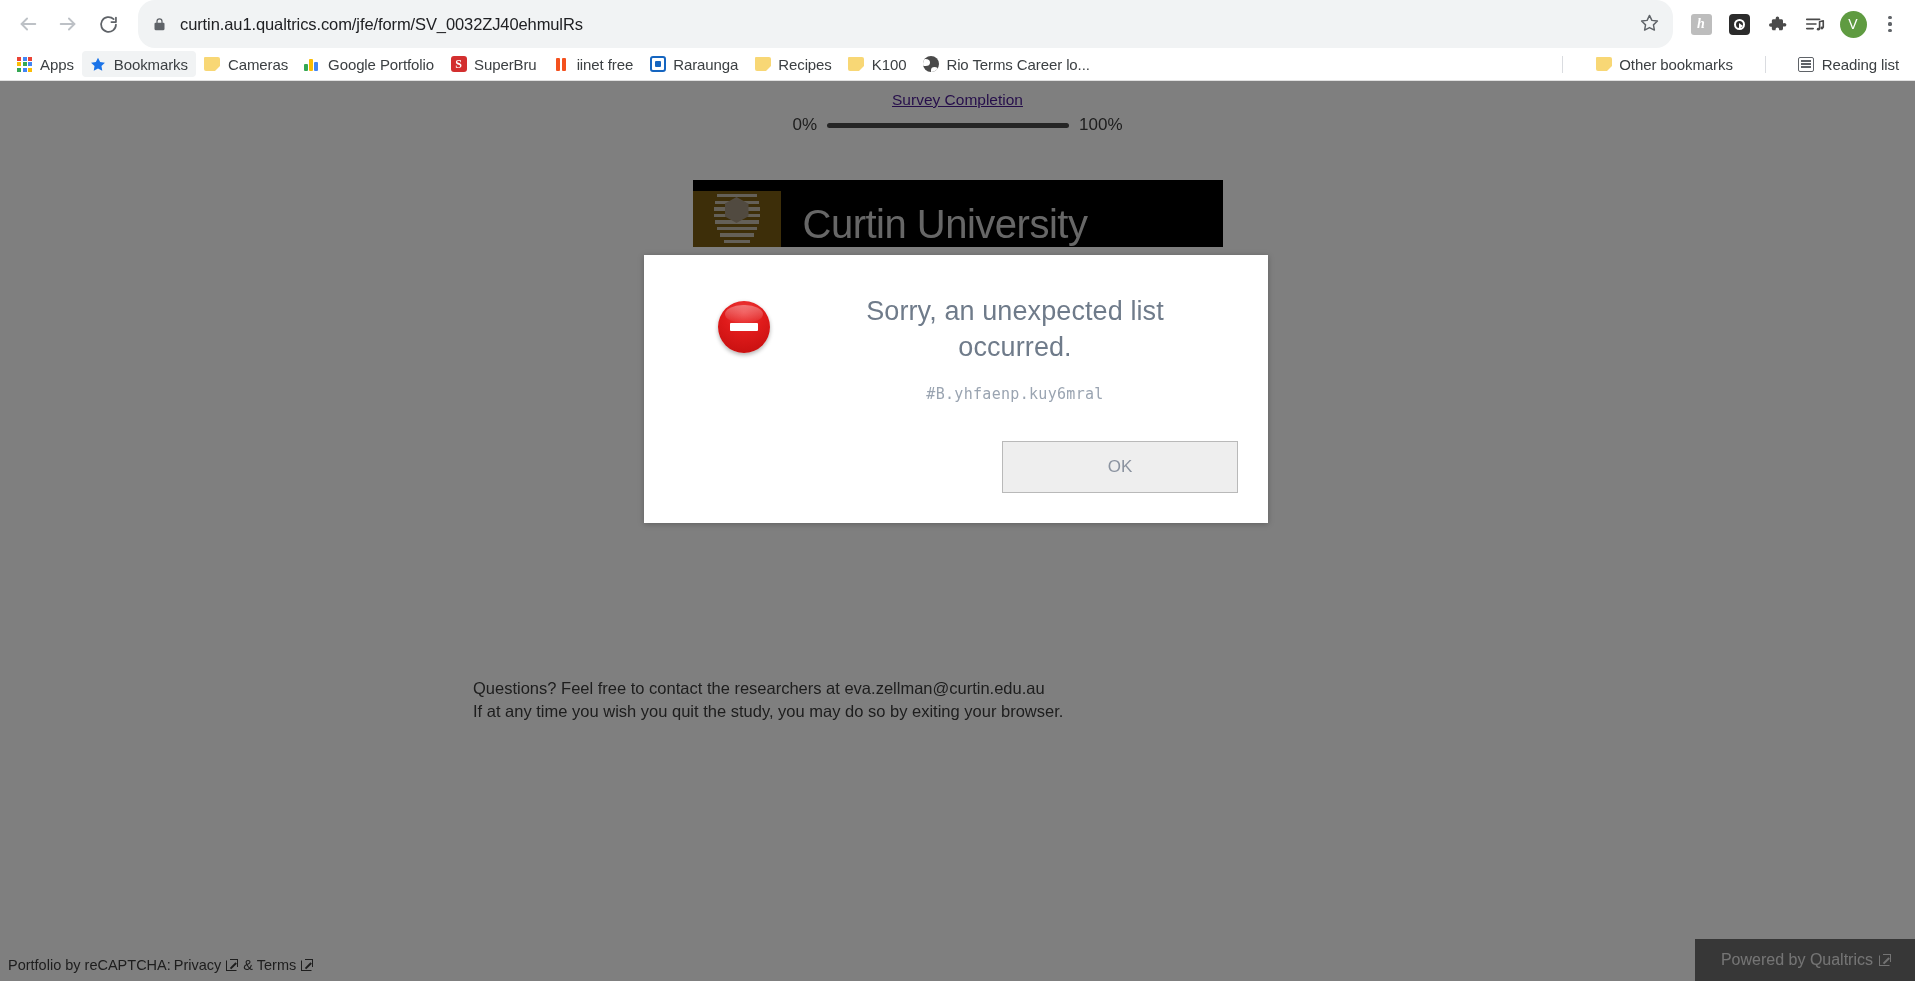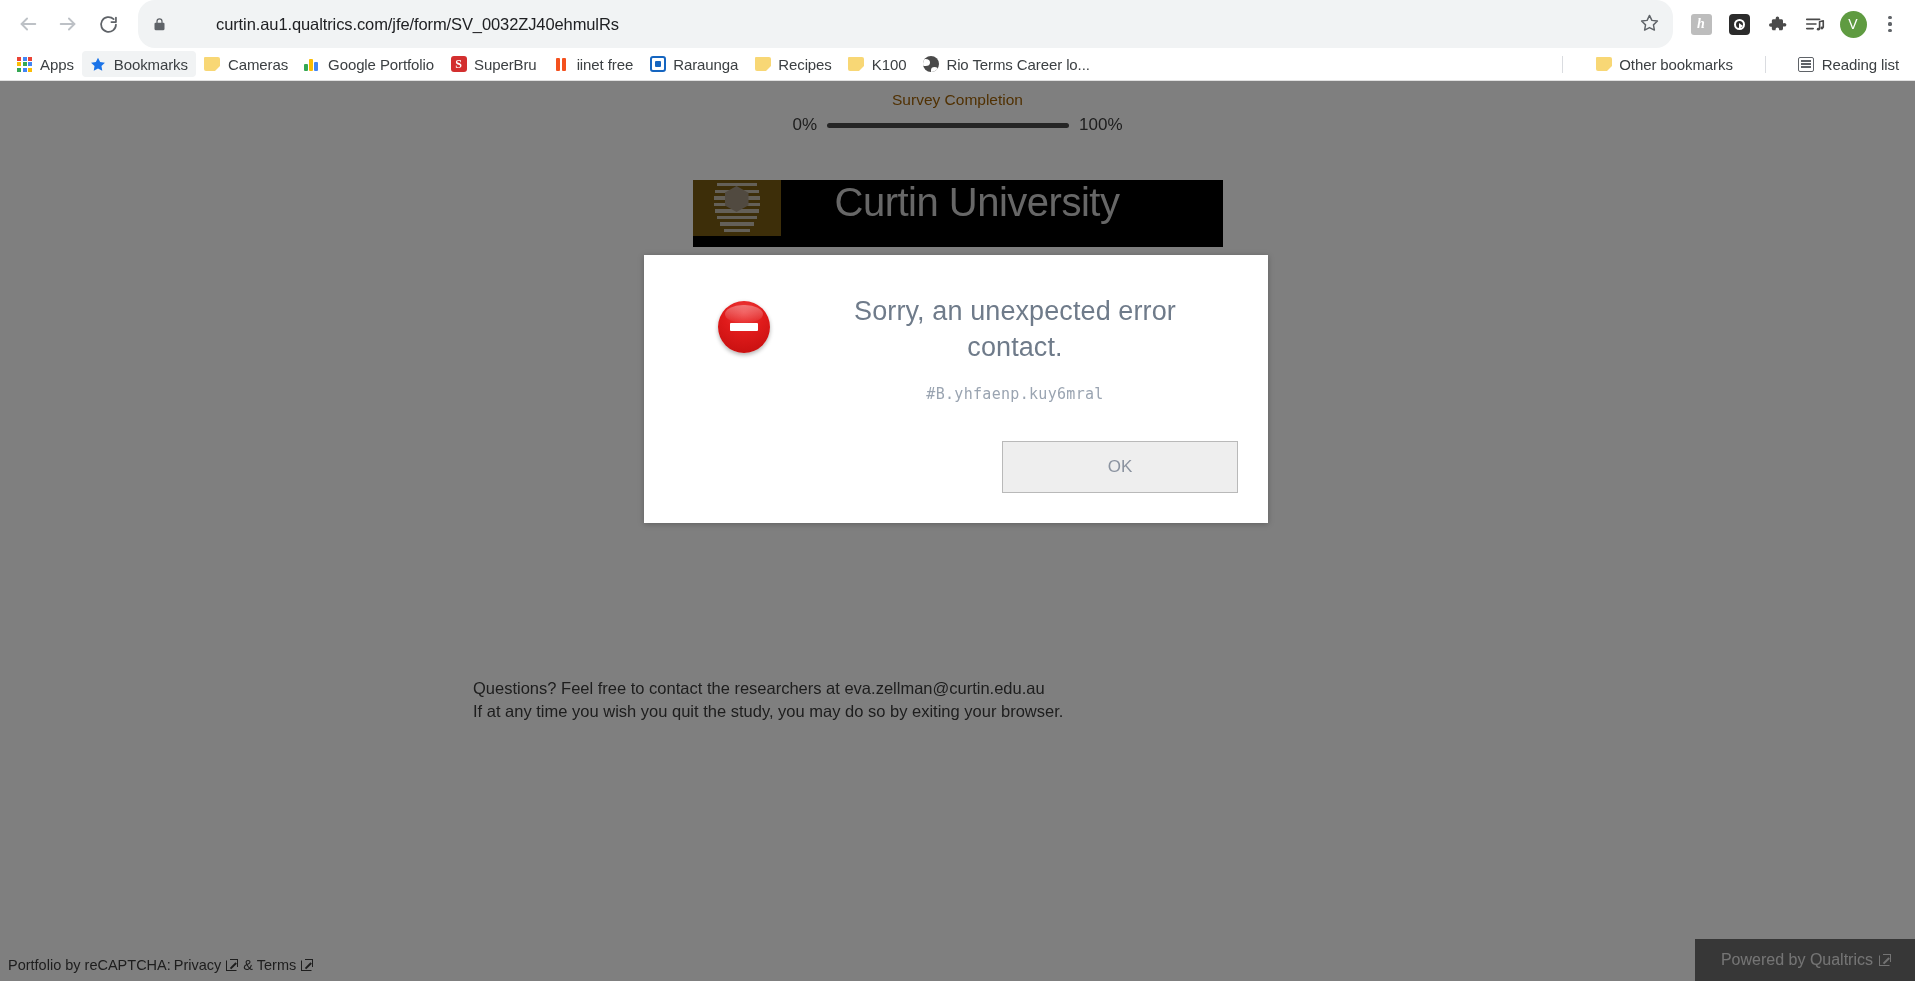--- a/index.html
+++ b/index.html
@@ -46,21 +46,20 @@
     flex: 1;
     height: 48px;
     background: #f1f3f4;
     border-radius: 17px;
     display: flex;
     align-items: center;
     padding: 0 14px;
     margin-left: 8px;
     margin-right: 6px;
     min-width: 0;
-    gap: 36px;
   }
   .lock-icon {
     width: 15px;
     height: 15px;
     flex: none;
     margin-right: 13px;
     color: #5f6368;
   }
   .omnibox-url {
     font-size: 16.5px;
@@ -312,22 +311,23 @@
   }
   .progress-block {
     margin-top: 10px;
     width: 330px;
     display: flex;
     flex-direction: column;
     align-items: center;
   }
   .progress-title {
     font-size: 15.5px;
-    color: #a16207;
+    color: #4c1d95;
     margin-bottom: 6px;
+    text-decoration: underline;
   }
   .progress-row {
     display: flex;
     align-items: center;
     width: 100%;
     gap: 10px;
   }
   .progress-pct {
     font-size: 17px;
     color: #3d3d3d;
@@ -337,23 +337,22 @@
     flex: 1;
     height: 5px;
     border-radius: 3px;
     background: #4a4a4a;
   }
   .logo-banner {
     margin-top: 45px;
     width: 530px;
     height: 67px;
     display: flex;
-    align-items: flex-start;
+    align-items: flex-end;
     background: #000000;
-    gap: 32px;
   }
   .logo-crest {
     width: 88px;
     background: #7a5c12;
     display: flex;
     align-items: center;
     justify-content: center;
     flex: none;
   }
   .crest-art {
@@ -813,21 +812,21 @@
   </div>
 
   <div class="scrim"></div>
 
   <div class="modal">
     <div class="modal-body">
       <div class="modal-icon-wrap">
         <div class="error-icon"></div>
       </div>
       <div class="modal-text">
-        <p class="modal-title">Sorry, an unexpected error contact.</p>
+        <p class="modal-title">Sorry, an unexpected list occurred.</p>
         <div class="modal-code">#B.yhfaenp.kuy6mral</div>
       </div>
     </div>
     <div class="modal-actions">
       <button class="ok-button">OK</button>
     </div>
   </div>
 </div>
 
 </body></html>

